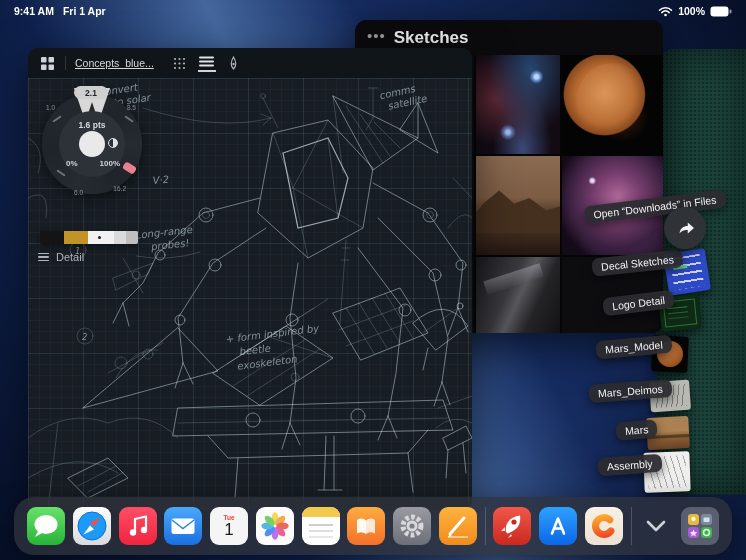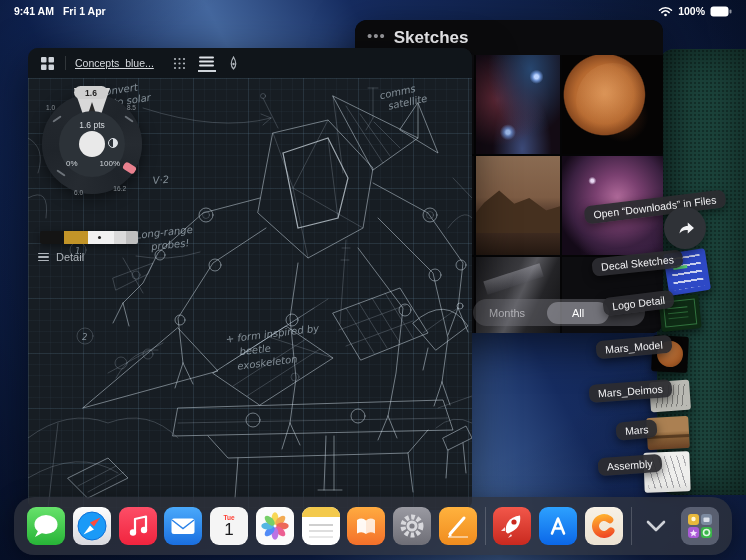--- a/index.html
+++ b/index.html
@@ -98,21 +98,21 @@
     background:#cfcfcf;color:#222;font-size:8.5px;font-weight:bold;display:flex;
     align-items:center;justify-content:center;z-index:4;}
   .tw-ring{position:absolute;left:2px;top:8px;width:100px;height:100px;border-radius:50%;
     background:conic-gradient(#23282e 0deg,#1f242a 40deg,#262b31 90deg,#1f242a 140deg,#262b31 200deg,#1f242a 260deg,#23282e 320deg,#23282e 360deg);
     box-shadow:0 4px 14px rgba(0,0,0,.5);}
   .tw-wedge{position:absolute;left:2px;top:2px;width:100px;height:58px;
     clip-path:polygon(50% 92%,32% 0%,68% 0%);background:#d8d8d8;z-index:2;}
   .tw-wedge::after{content:"";position:absolute;left:46px;top:14px;width:8px;height:14px;
     background:#2a2a2a;clip-path:polygon(50% 0,100% 85%,50% 100%,0 85%);}
   .tw-inner{position:absolute;left:19px;top:25px;width:66px;height:66px;border-radius:50%;
-    background:#2c3238;z-index:3;color:#cfd4d9;}
+    background:#2c3238;z-index:3;color:#cfd4d9;font-weight:bold;}
   .tw-size{position:absolute;left:0;right:0;top:9px;text-align:center;font-size:8.5px;color:#d6dadf;}
   .tw-center{position:absolute;left:20px;top:20px;width:26px;height:26px;border-radius:50%;background:#e9e9e9;}
   .tw-opl{position:absolute;left:7px;bottom:9px;font-size:8px;}
   .tw-opr{position:absolute;right:5px;bottom:9px;font-size:8px;}
   .tw-moon{position:absolute;right:7px;top:27px;width:10px;height:10px;border-radius:50%;
     background:linear-gradient(90deg,#2c3238 50%,#dfe3e7 50%);border:1px solid #dfe3e7;}
   .tw-eraser{position:absolute;right:8px;bottom:24px;width:13px;height:8px;border-radius:3px;
     background:#e8808e;transform:rotate(32deg);z-index:3;}
   .tw-num{position:absolute;font-size:6.5px;color:rgba(220,228,234,.55);z-index:4;}
   .tw-glyph{position:absolute;width:10px;height:2px;background:rgba(220,228,234,.4);border-radius:1px;z-index:4;}
@@ -207,24 +207,20 @@
     <div class="ph ph-nebula2" style="left:207px;top:136px;width:101px;height:99px"></div>
     <div class="ph ph-dark" style="left:0;top:237px;width:119px;height:76px"></div>
     <div class="ph ph-satellite" style="left:121px;top:237px;width:84px;height:76px"></div>
     <div class="ph ph-dark" style="left:207px;top:237px;width:101px;height:76px"></div>
 
     <div class="lib-header">
       <span class="lib-more">•••</span>
       <span class="lib-title">Sketches</span>
     </div>
 
-    <div class="lib-seg">
-      <span class="seg-months">Months</span>
-      <span class="seg-all">All</span>
-    </div>
   </div>
 
   <div class="concepts-window">
 
     <div class="cw-canvas">
       <svg class="sketch" width="444" height="432" viewBox="0 0 444 432">
 
         <g>
           <path class="sk" d="M245,55 L300,42 L345,90 L335,150 L280,180 L230,135 Z"></path>
           <path class="sk2" d="M245,55 L265,110 L280,180 M265,110 L335,150 M300,42 L265,110"></path>
@@ -366,21 +362,21 @@
       <span class="tb-icon">
         <svg width="13" height="14" viewBox="0 0 13 14">
           <path d="M6.5,1 C3.5,6 3,9.5 6.5,13 C10,9.5 9.5,6 6.5,1 Z" stroke="#aeb4ba" stroke-width="1.2" fill="none"></path>
           <circle cx="6.5" cy="8" r="1.2" fill="#aeb4ba"></circle>
         </svg>
       </span>
     </div>
 
     <div class="tool-wheel">
       <div class="tw-wedge"></div>
-      <div class="tw-badge">1.6</div>
+      <div class="tw-badge">2.1</div>
       <div class="tw-ring"></div>
       <span class="tw-num" style="left:6px;top:18px">1.0</span>
       <span class="tw-num" style="right:8px;top:18px">8.5</span>
       <span class="tw-num" style="left:34px;bottom:0px">6.0</span>
       <span class="tw-num" style="right:18px;bottom:4px">16.2</span>
       <span class="tw-glyph" style="left:12px;top:32px;transform:rotate(-35deg)"></span>
       <span class="tw-glyph" style="right:10px;top:32px;transform:rotate(35deg)"></span>
       <span class="tw-glyph" style="left:16px;bottom:22px;transform:rotate(35deg)"></span>
       <div class="tw-eraser"></div>
       <div class="tw-inner">

